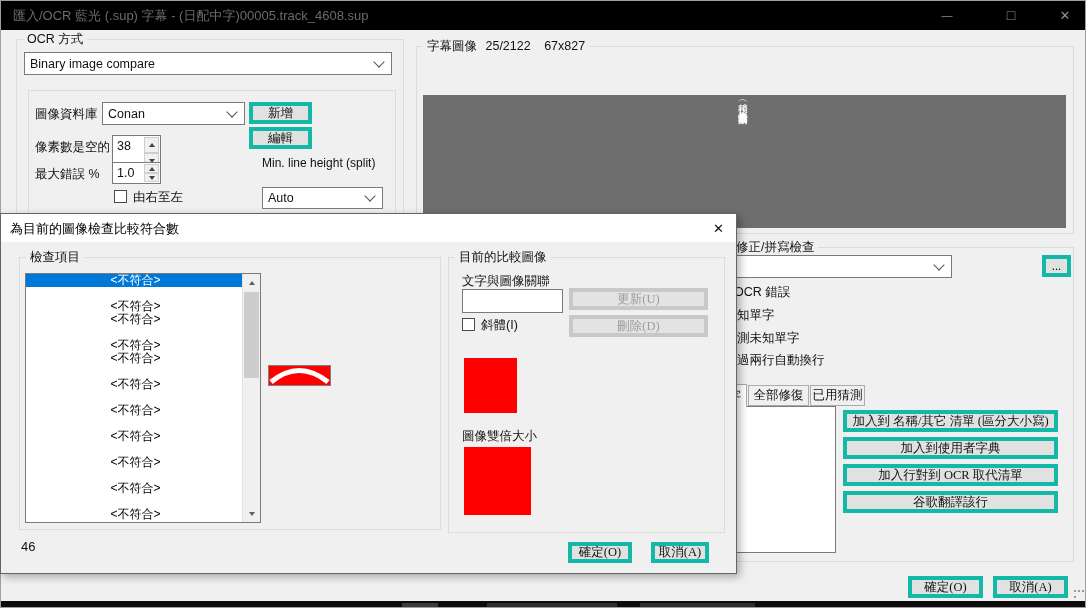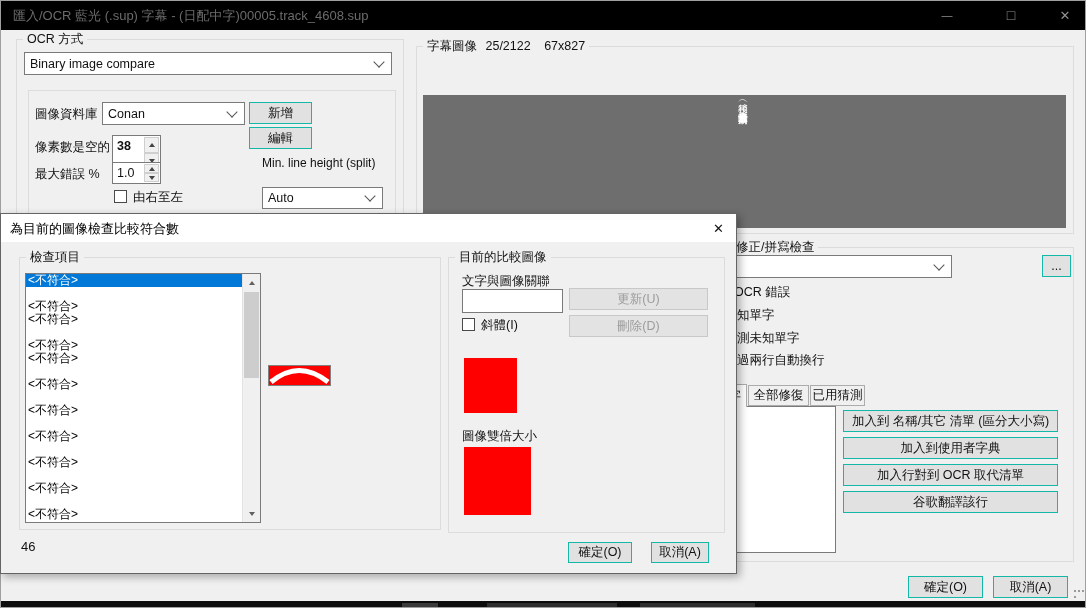--- a/index.html
+++ b/index.html
@@ -6,21 +6,21 @@
   body{font-family:"Liberation Sans","DejaVu Sans",sans-serif;background:#d9d9d9;}
   .screen{position:relative;width:1086px;height:608px;background:#f0f0f0;overflow:hidden;}
   .abs{position:absolute;}
   .edge{position:absolute;inset:0;border:1px solid #9f9f9f;pointer-events:none;}
   .titlebar{left:0;top:0;width:1086px;height:30px;background:#000000;}
   .wtitle{left:13px;top:7px;font-size:13px;color:#6b6b6b;white-space:nowrap;}
   .wctl{top:0;width:46px;height:30px;display:flex;align-items:center;justify-content:center;color:#8f8f8f;font-size:12px;}
   .gb{border:1px solid #dcdcdc;background:transparent;}
   .cap{position:absolute;top:-9px;left:6px;background:#f0f0f0;padding:0 4px;font-size:12.5px;color:#111;white-space:nowrap;}
   .lbl{font-size:12.5px;color:#111;white-space:nowrap;}
-  .btn{background:#e1e1e1;border:1px solid #14b8a6;font-size:12.5px;color:#111;display:flex;align-items:center;justify-content:center;white-space:nowrap;box-sizing:border-box;}
+  .btn{background:#e1e1e1;border:4px solid #14b8a6;font-size:12.5px;color:#111;display:flex;align-items:center;justify-content:center;white-space:nowrap;box-sizing:border-box;font-family:Liberation Serif, serif;}
   .btn.dis{color:#9c9c9c;border-color:#c8c8c8;background:#e3e3e3;}
   .combo{background:#fff;border:1px solid #7a7a7a;box-sizing:border-box;display:flex;align-items:center;}
   .combo .val{font-size:12.5px;color:#111;padding-left:5px;white-space:nowrap;overflow:hidden;}
   .chev{position:absolute;right:8px;top:50%;width:7px;height:7px;margin-top:-6px;border-right:1.4px solid #555;border-bottom:1.4px solid #555;transform:rotate(45deg);}
   .tb{background:#fff;border:1px solid #7a7a7a;box-sizing:border-box;}
   .cb{width:13px;height:13px;background:#fff;border:1px solid #4a4a4a;box-sizing:border-box;}
   .spin{background:#fff;border:1px solid #7a7a7a;box-sizing:border-box;}
   .spin .sval{position:absolute;left:4px;top:3px;font-size:12.5px;color:#111;}
   .spincol{position:absolute;right:1px;top:1px;bottom:1px;width:15px;display:flex;flex-direction:column;}
   .spinbtn{flex:1;background:#f0f0f0;border:1px solid #cfcfcf;display:flex;align-items:center;justify-content:center;}
@@ -70,21 +70,21 @@
 
   <div class="abs lbl" style="left:35px;top:106px;">圖像資料庫</div>
   <div class="abs combo" style="left:102px;top:102px;width:143px;height:23px;">
     <span class="val">Conan</span>
     <span class="chev"></span>
   </div>
   <div class="abs btn" style="left:249px;top:102px;width:63px;height:22px;">新增</div>
   <div class="abs btn" style="left:249px;top:127px;width:63px;height:22px;">編輯</div>
 
   <div class="abs lbl" style="left:35px;top:139px;">像素數是空的</div>
-  <div class="abs spin" style="left:112px;top:135px;width:49px;height:36px;font-weight:bold;">
+  <div class="abs spin" style="left:112px;top:135px;width:49px;height:36px;">
     <span class="sval">38</span>
     <span class="spincol">
       <span class="spinbtn">
           <i class="tri-u"></i>
         </span>
       <span class="spinbtn">
           <i class="tri-d"></i>
         </span>
     </span>
   </div>
@@ -166,21 +166,21 @@
     <div class="abs dlgtitle">
       <div class="abs" style="left:9px;top:6px;font-size:13px;color:#000;white-space:nowrap;">為目前的圖像檢查比較符合數</div>
       <div class="abs" style="left:699px;top:0;width:37px;height:28px;display:flex;align-items:center;justify-content:center;font-size:13px;color:#111;">
         <span>✕</span>
       </div>
     </div>
 
     <div class="abs gb" style="left:18px;top:256px;width:420px;height:271px;top:43px;">
       <span class="cap">檢查項目</span>
     </div>
-    <div class="abs list" style="left:24px;top:59px;width:236px;height:250px;">
+    <div class="abs list" style="left:24px;top:59px;width:236px;height:250px;text-align:center;">
       <div style="position:absolute;left:0;top:0;right:17px;">
         <div class="row sel">&lt;不符合&gt;</div>
         <div class="row"></div>
         <div class="row">&lt;不符合&gt;</div>
         <div class="row">&lt;不符合&gt;</div>
         <div class="row"></div>
         <div class="row">&lt;不符合&gt;</div>
         <div class="row">&lt;不符合&gt;</div>
         <div class="row"></div>
         <div class="row">&lt;不符合&gt;</div>

